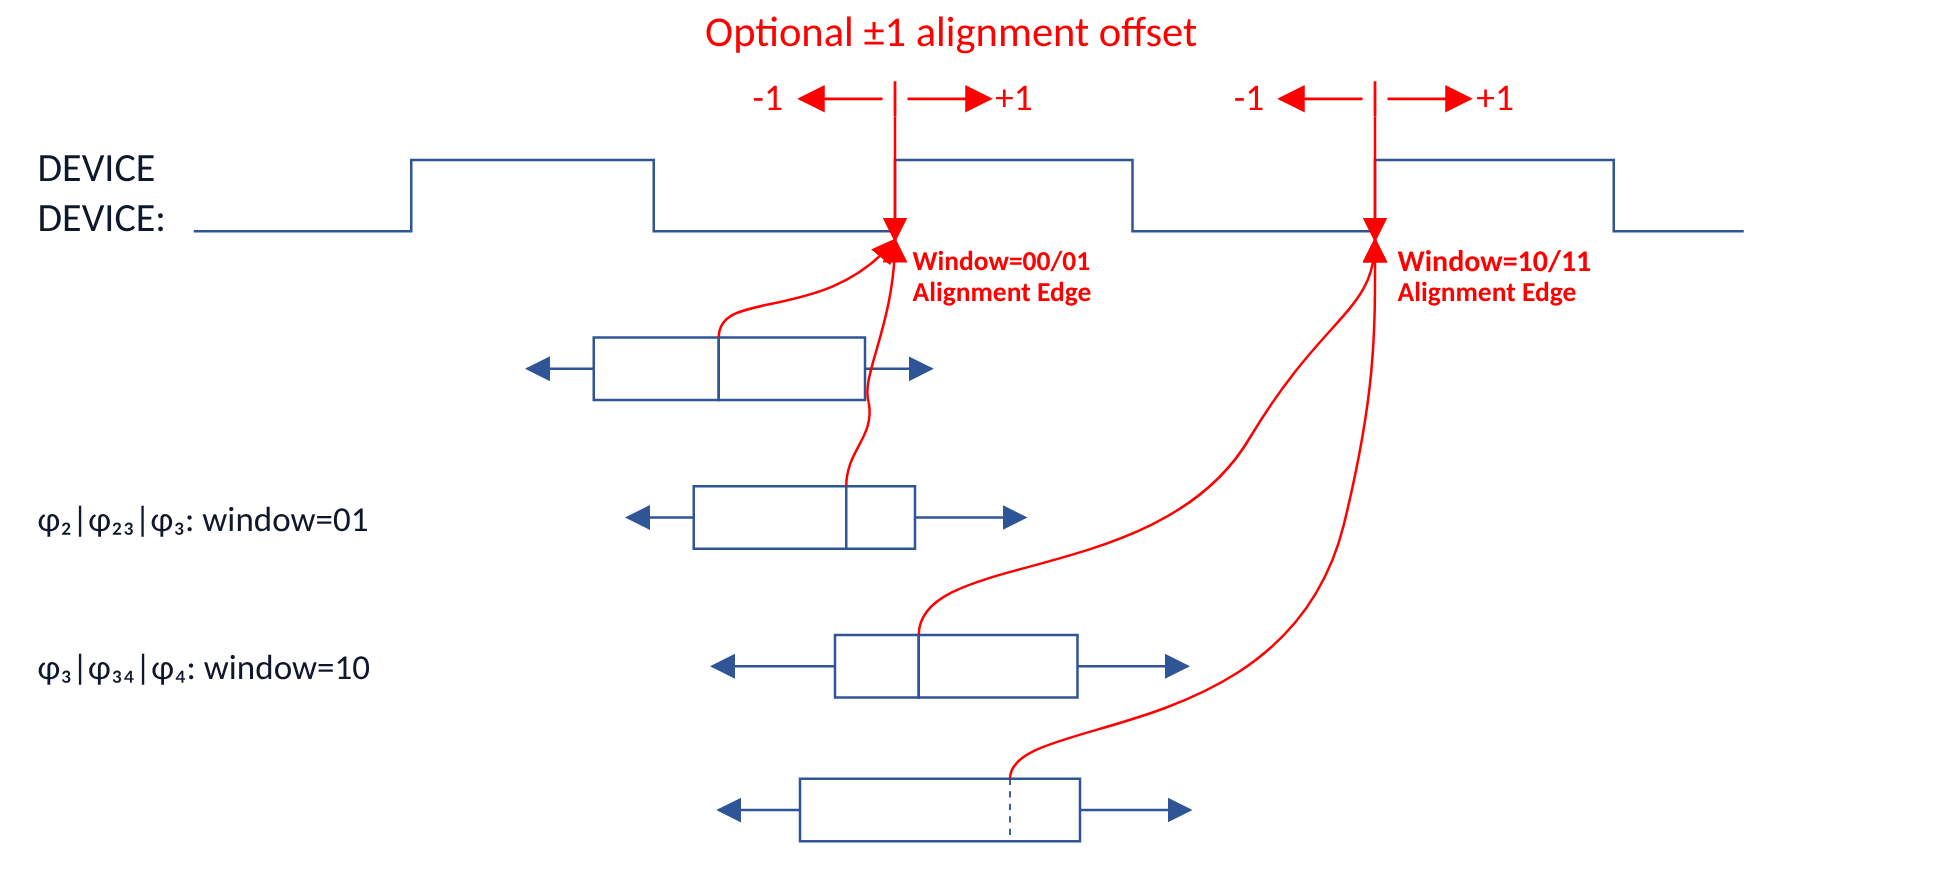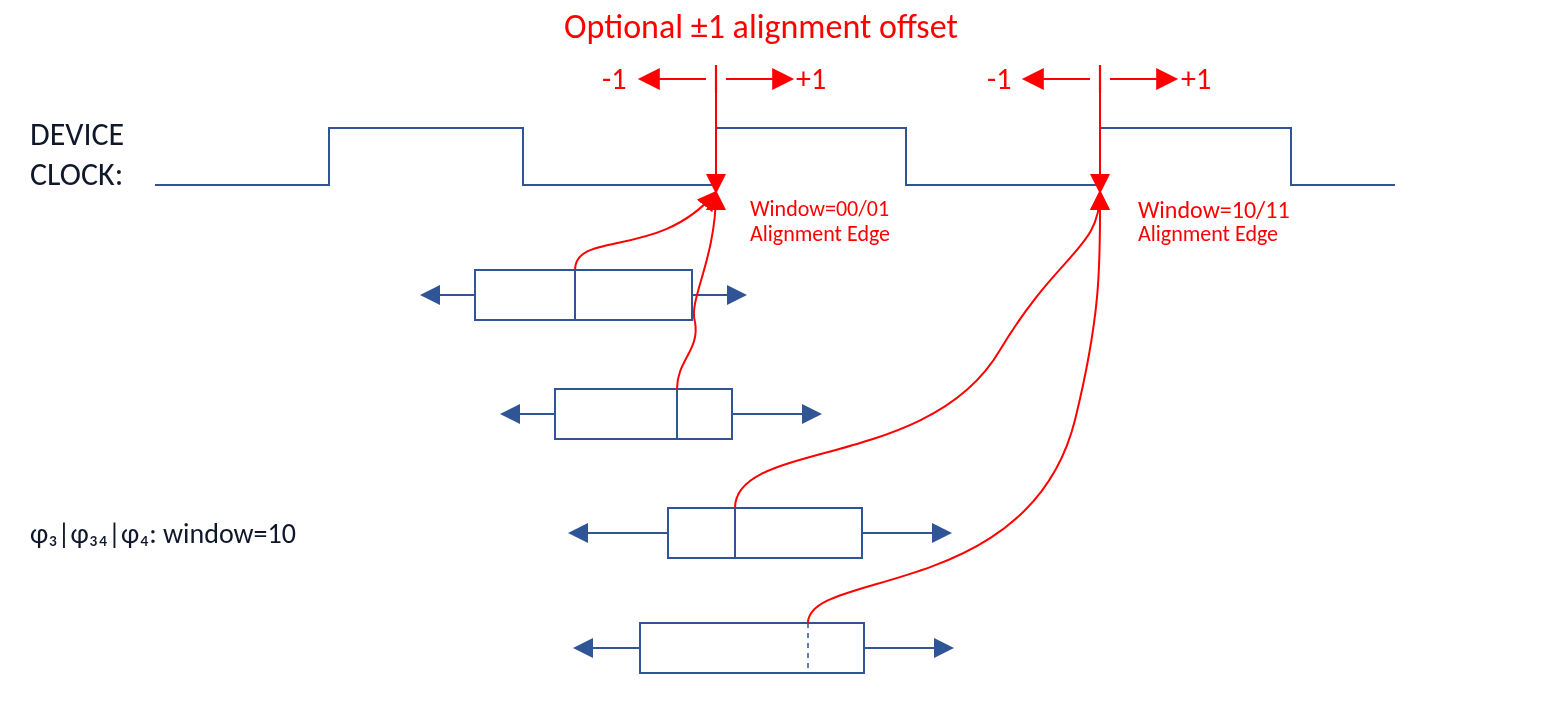--- a/index.html
+++ b/index.html
@@ -1,47 +1,48 @@
 <!DOCTYPE html>
 <html><head>
 <meta charset="utf-8">
 <style>
   html,body{margin:0;padding:0;background:#fff;font-family:"Calibri","Segoe UI",Arial,sans-serif;}
   #stage{position:relative;width:1344px;height:702px;}
   .blk{position:absolute;font-size:28px;color:#0f172a;white-space:nowrap;}
-  .red{color:#ff0000;font-size:26px;font-weight:400;white-space:nowrap;position:absolute;margin-left:20px;}
+  .red{color:#ff0000;font-size:26px;font-weight:700;white-space:nowrap;position:absolute;}
   .redbig{color:#ff0000;font-size:30px;font-weight:500;white-space:nowrap;position:absolute;}
   svg{position:absolute;left:0;top:0;}
   .clk{stroke:#2f5597;stroke-width:2;fill:none;}
   .box{stroke:#2f5597;stroke-width:2;fill:#fff;}
   .arrbl{stroke:#2f5597;stroke-width:2;fill:none;}
   .arrrd{stroke:#ff0000;stroke-width:2.2;fill:none;}
   .thinrd{stroke:#ff0000;stroke-width:2;fill:none;}
   .dash{stroke:#2f5597;stroke-width:1.5;stroke-dasharray:5 5;fill:none;}
 </style>
 </head>
 <body>
 <div id="stage">
 
 <div class="redbig" style="left:564px;top:6px;font-size:34px;">Optional ±1 alignment offset</div>
 
 <div class="blk" style="left:30px;top:115px;font-size:32px;">DEVICE</div>
-<div class="blk" style="left:30px;top:155px;font-size:32px;">CLOCK:</div>
+<div class="blk" style="left:30px;top:155px;font-size:32px;">DEVICE:</div>
 
 <div class="redbig" style="left:602px;top:60px;">-1</div>
 <div class="redbig" style="left:796px;top:60px;">+1</div>
 
 <div class="redbig" style="left:987px;top:60px;">-1</div>
 <div class="redbig" style="left:1181px;top:60px;">+1</div>
 
 <div class="red" style="left:730px;top:195px;font-size:22px;">Window=00/01</div>
 <div class="red" style="left:730px;top:220px;font-size:22px;">Alignment Edge</div>
 <div class="red" style="left:1118px;top:195px;font-size:24px;">Window=10/11</div>
 <div class="red" style="left:1118px;top:220px;font-size:22px;">Alignment Edge</div>
 
+<div class="blk" style="left:30px;top:398px;">ɸ₂|ɸ₂₃|ɸ₃:  window=01</div>
 <div class="blk" style="left:30px;top:516px;">ɸ₃|ɸ₃₄|ɸ₄:  window=10</div>
 
 <div class="blk" style="left:492px;top:279px;">ɸ₁</div>
 <div class="blk" style="left:603px;top:279px;">ɸ₂</div>
 
 <div class="blk" style="left:582px;top:398px;">ɸ₂</div>
 <div class="blk" style="left:685px;top:398px;">ɸ₃</div>
 
 <div class="blk" style="left:681px;top:517px;">ɸ₃</div>
 <div class="blk" style="left:768px;top:517px;">ɸ₄</div>

